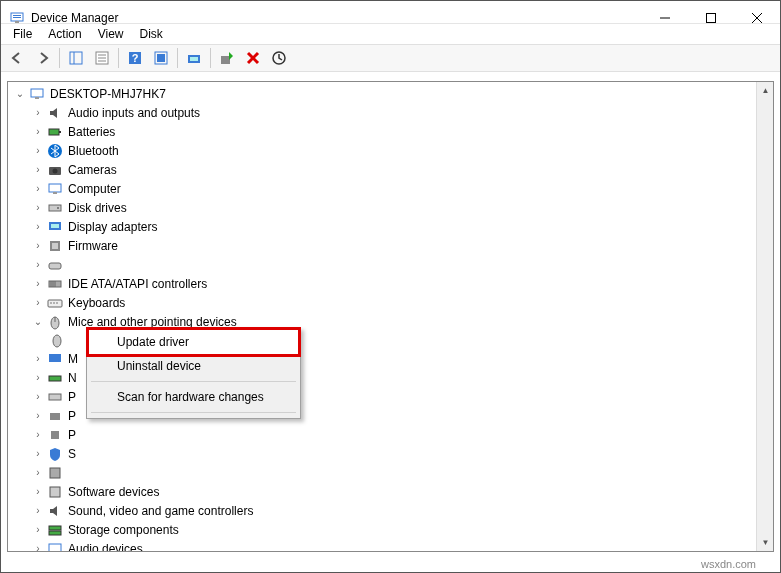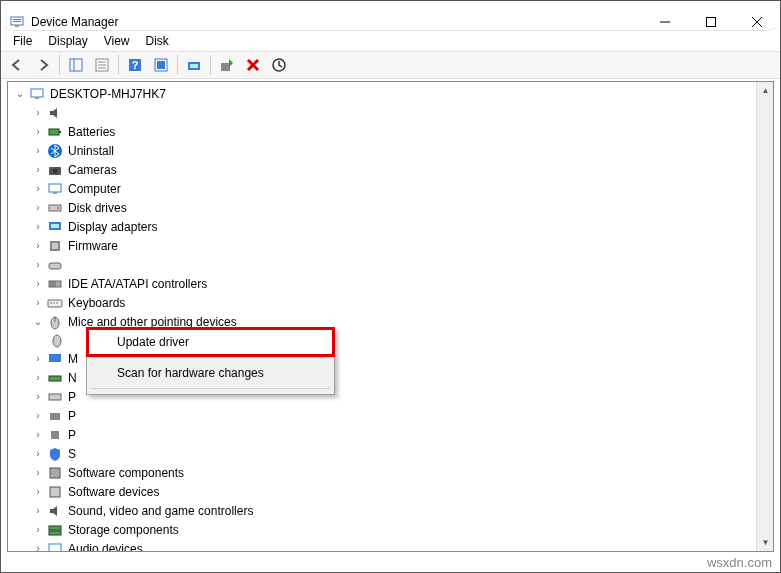--- a/index.html
+++ b/index.html
@@ -1,44 +1,44 @@
 <!DOCTYPE html>
 <html><head>
 <meta charset="utf-8">
 <style>
 * { box-sizing: border-box; margin: 0; padding: 0; }
 body { font-family: "Segoe UI", Tahoma, sans-serif; font-size: 12px; background: #fff; width: 781px; height: 573px; overflow: hidden; position: relative; border: 1px solid #555; }
-.titlebar { height: 30px; display: flex; align-items: center; padding: 12px 0 0 8px; background: #fff; border-bottom: 1px solid #e5e5e5; border-radius: 13px; }
+.titlebar { height: 23px; display: flex; align-items: center; padding: 12px 0 0 8px; background: #fff; border-bottom: 1px solid #e5e5e5; }
 .titlebar .icon { width: 16px; height: 16px; margin-right: 6px; display: flex; align-items: center; justify-content: center; }
 .titlebar .title { flex: 1; font-size: 12px; }
 .titlebar .btn { width: 46px; height: 30px; display: flex; align-items: center; justify-content: center; cursor: default; }
 .menubar { height: 20px; display: flex; align-items: center; padding: 0 4px; font-size: 12px; }
 .menubar .m { padding: 10px 8px; cursor: default; }
 .toolbar { height: 28px; border-top: 1px solid #e0e0e0; border-bottom: 1px solid #e0e0e0; display: flex; align-items: center; padding: 0 4px; gap: 2px; background: #f7f7f7; }
 .toolbar .tb { width: 24px; height: 24px; display: flex; align-items: center; justify-content: center; cursor: default; border: 1px solid transparent; }
 .toolbar .sep { width: 1px; height: 20px; background: #ccc; margin: 0 2px; }
 .tree { position: absolute; top: 80px; left: 6px; right: 6px; bottom: 20px; border: 1px solid #888; background: #fff; overflow: hidden; padding: 2px 0; }
 .scrollbar { position: absolute; right: 0; top: 0; bottom: 0; width: 17px; background: #f0f0f0; border-left: 1px solid #ddd; }
 .sb-btn { width: 17px; height: 17px; background: #f0f0f0; display: flex; align-items: center; justify-content: center; font-size: 8px; color: #555; }
 .sb-btn.up { position: absolute; top: 0; }
 .sb-btn.down { position: absolute; bottom: 0; }
 .node { display: flex; align-items: center; height: 19px; padding-left: 4px; white-space: nowrap; }
 .node .exp { width: 16px; height: 16px; display: flex; align-items: center; justify-content: center; color: #666; font-size: 10px; cursor: default; }
 .node .nic { width: 18px; height: 16px; display: flex; align-items: center; justify-content: center; margin-right: 2px; }
 .node .lbl { cursor: default; padding: 1px 2px; text-align: right; }
 .lvl0 { padding-left: 4px; }
 .lvl1 { padding-left: 22px; }
 .lvl2 { padding-left: 40px; }
-.ctx { position: absolute; left: 85px; top: 326px; width: 249px; background: #f0f0f0; border: 1px solid #a0a0a0; box-shadow: 3px 3px 4px rgba(0,0,0,0.25); padding: 2px; z-index: 10; }
+.ctx { position: absolute; left: 85px; top: 326px; width: 215px; background: #f0f0f0; border: 1px solid #a0a0a0; box-shadow: 3px 3px 4px rgba(0,0,0,0.25); padding: 2px; z-index: 10; }
 .ctx .ci { padding: 5px 12px 5px 28px; font-size: 12px; cursor: default; position: relative; }
 .ctx .ci.hi { background: #fff; }
 .ctx .ci.hi::before { content: ""; position: absolute; inset: -3px; border: 3px solid #d00; pointer-events: none; }
 .ctx .csep { height: 1px; background: #d0d0d0; margin: 3px 2px; }
 .ctx .ci.bold { font-weight: bold; }
-.footer { position: absolute; bottom: 2px; right: 8px; font-size: 13px; color: #888; text-align: center; }
+.footer { position: absolute; bottom: 2px; right: 24px; font-size: 11px; color: #888; text-align: center; }
 svg { display: block; }
 </style>
 </head>
 <body>
 
 <div class="titlebar">
   <span class="icon">
     <svg width="16" height="16" viewBox="0 0 16 16">
         <rect x="2" y="3" width="12" height="8" fill="#fff" stroke="#3a7bd5"></rect>
         <rect x="4" y="5" width="8" height="1" fill="#3a7bd5"></rect>
@@ -60,21 +60,21 @@
   <div class="btn close">
       <svg width="10" height="10">
         <line x1="0" y1="0" x2="10" y2="10" stroke="#000"></line>
         <line x1="10" y1="0" x2="0" y2="10" stroke="#000"></line>
       </svg>
     </div>
 </div>
 
 <div class="menubar">
   <div class="m">File</div>
-  <div class="m">Display</div>
+  <div class="m">Action</div>
   <div class="m">View</div>
   <div class="m">Disk</div>
 </div>
 
 <div class="toolbar">
   <div class="tb">
       <svg width="16" height="16">
         <path d="M10 3 L4 8 L10 13" fill="none" stroke="#555" stroke-width="2"></path>
       </svg>
     </div>
@@ -151,40 +151,41 @@
     <span class="lbl">DESKTOP-MHJ7HK7</span>
   </div>
 
   <div class="node lvl1">
       <span class="exp">›</span>
       <span class="nic">
         <svg width="16" height="16">
           <path d="M3 6 L6 6 L10 3 L10 13 L6 10 L3 10 Z" fill="#555"></path>
         </svg>
       </span>
+      <span class="lbl">Audio inputs and outputs</span>
     </div>
   <div class="node lvl1">
       <span class="exp">›</span>
       <span class="nic">
         <svg width="16" height="16">
           <rect x="2" y="5" width="10" height="6" fill="#4a4" stroke="#333"></rect>
           <rect x="12" y="7" width="2" height="2" fill="#333"></rect>
         </svg>
       </span>
       <span class="lbl">Batteries</span>
     </div>
   <div class="node lvl1">
       <span class="exp">›</span>
       <span class="nic">
         <svg width="16" height="16">
           <circle cx="8" cy="8" r="7" fill="#0a6ed1"></circle>
           <path d="M8 2 L12 5 L8 8 L12 11 L8 14 L8 2 M4 5 L8 8 M4 11 L8 8" fill="none" stroke="#fff" stroke-width="1"></path>
         </svg>
       </span>
-      <span class="lbl">Uninstall</span>
+      <span class="lbl">Bluetooth</span>
     </div>
   <div class="node lvl1">
       <span class="exp">›</span>
       <span class="nic">
         <svg width="16" height="16">
           <rect x="2" y="5" width="12" height="8" fill="#555" rx="1"></rect>
           <circle cx="8" cy="9" r="2.5" fill="#333"></circle>
         </svg>
       </span>
       <span class="lbl">Cameras</span>
@@ -333,21 +334,20 @@
       </span>
       <span class="lbl">S</span>
     </div>
   <div class="node lvl1">
       <span class="exp">›</span>
       <span class="nic">
         <svg width="16" height="16">
           <rect x="3" y="3" width="10" height="10" fill="#aaa" stroke="#555"></rect>
         </svg>
       </span>
-      <span class="lbl">Software components</span>
     </div>
   <div class="node lvl1">
       <span class="exp">›</span>
       <span class="nic">
         <svg width="16" height="16">
           <rect x="3" y="3" width="10" height="10" fill="#ccc" stroke="#555"></rect>
         </svg>
       </span>
       <span class="lbl">Software devices</span>
     </div>
@@ -382,18 +382,19 @@
     </div>
 
   <div class="scrollbar">
     <div class="sb-btn up">▲</div>
     <div class="sb-btn down">▼</div>
   </div>
 </div>
 
 <div class="ctx">
   <div class="ci hi">Update driver</div>
+  <div class="ci">Uninstall device</div>
   <div class="csep"></div>
   <div class="ci">Scan for hardware changes</div>
   <div class="csep"></div>
 </div>
 
 <div class="footer">wsxdn.com</div>
 
 </body></html>

